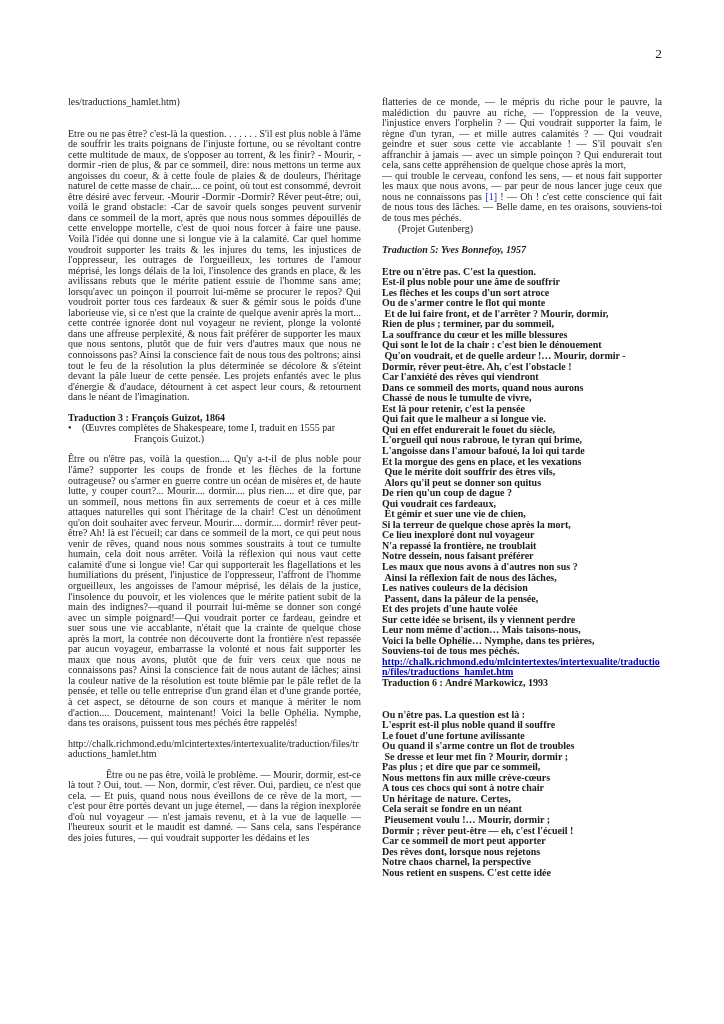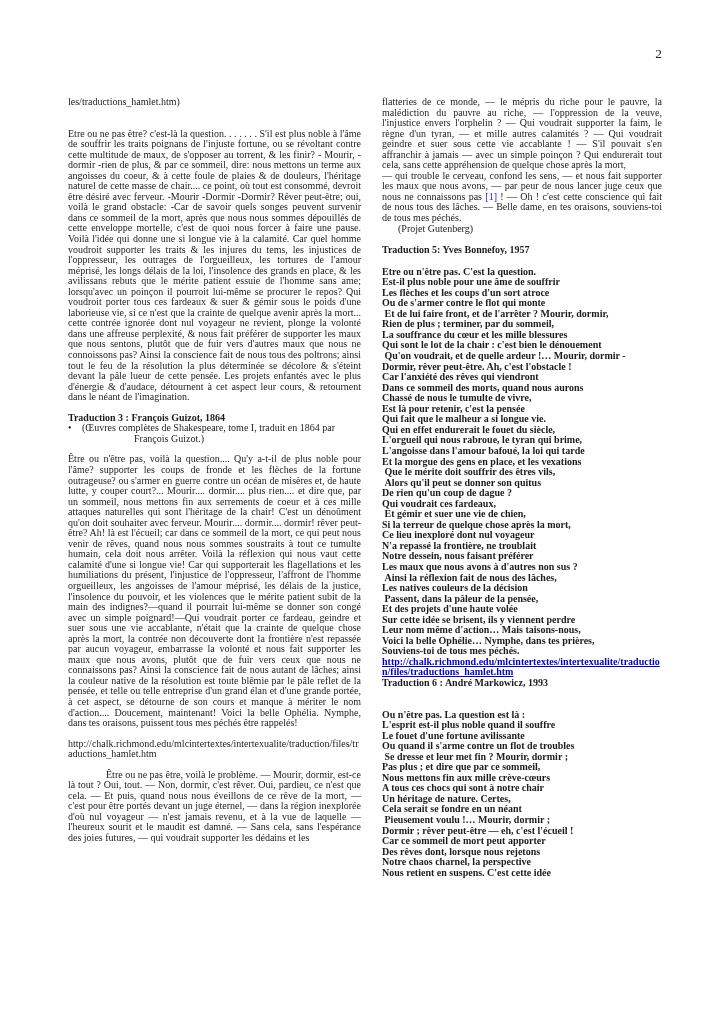--- a/index.html
+++ b/index.html
@@ -73,21 +73,21 @@
   }
   .credit-line { margin: 0 0 11px 16px; }
 
   .poem { margin: 0; white-space: pre-wrap; font-weight: bold; }
   .poem .poem-line { min-height: 10.55px; }
   .poem-title {
     text-align: center;
     text-indent: 55px;
     margin: 0;
   }
-  .heading-solo { margin: 0 0 11px 0; }
+  .heading-solo { margin: 0 0 11px 0; font-style: italic; }
   .heading-before-poem { margin: 0 0 21px 0; }
 </style>
 </head>
 <body>
 
 <div class="page">
 
   <div class="page-number">2</div>
 
   <div class="columns">
@@ -96,21 +96,21 @@
 
       <div class="plain-line">les/traductions_hamlet.htm)</div>
 
 
       <p class="prose">Etre ou ne pas être? c'est-là la question. . . . . . . S'il est plus noble à l'âme de souffrir les traits poignans de l'injuste fortune, ou se révoltant contre cette multitude de maux, de s'opposer au torrent, &amp; les finir? - Mourir, -dormir -rien de plus, &amp; par ce sommeil, dire: nous mettons un terme aux angoisses du coeur, &amp; à cette foule de plaies &amp; de douleurs, l'héritage naturel de cette masse de chair.... ce point, où tout est consommé, devroit être désiré avec ferveur. -Mourir -Dormir -Dormir? Rêver peut-être; oui, voilà le grand obstacle: -Car de savoir quels songes peuvent survenir dans ce sommeil de la mort, après que nous nous sommes dépouillés de cette enveloppe mortelle, c'est de quoi nous forcer à faire une pause. Voilà l'idée qui donne une si longue vie à la calamité. Car quel homme voudroit supporter les traits &amp; les injures du tems, les injustices de l'oppresseur, les outrages de l'orgueilleux, les tortures de l'amour méprisé, les longs délais de la loi, l'insolence des grands en place, &amp; les avilissans rebuts que le mérite patient essuie de l'homme sans ame; lorsqu'avec un poinçon il pourroit lui-même se procurer le repos? Qui voudroit porter tous ces fardeaux &amp; suer &amp; gémir sous le poids d'une laborieuse vie, si ce n'est que la crainte de quelque avenir après la mort... cette contrée ignorée dont nul voyageur ne revient, plonge la volonté dans une affreuse perplexité, &amp; nous fait préférer de supporter les maux que nous sentons, plutôt que de fuir vers d'autres maux que nous ne connoissons pas? Ainsi la conscience fait de nous tous des poltrons; ainsi tout le feu de la résolution la plus déterminée se décolore &amp; s'éteint devant la pâle lueur de cette pensée. Les projets enfantés avec le plus d'énergie &amp; d'audace, détournent à cet aspect leur cours, &amp; retournent dans le néant de l'imagination.</p>
 
       <div class="heading">Traduction 3 : François Guizot, 1864</div>
 
       <div class="bullet-item">
         <span class="bullet-marker">•</span>
-        <span class="bullet-text">(Œuvres complètes de Shakespeare, tome I, traduit en 1864 par François Guizot.)</span>
+        <span class="bullet-text">(Œuvres complètes de Shakespeare, tome I, traduit en 1555 par François Guizot.)</span>
       </div>
 
       <p class="prose">Être ou n'être pas, voilà la question.... Qu'y a-t-il de plus noble pour l'âme? supporter les coups de fronde et les flèches de la fortune outrageuse? ou s'armer en guerre contre un océan de misères et, de haute lutte, y couper court?... Mourir.... dormir.... plus rien.... et dire que, par un sommeil, nous mettons fin aux serrements de coeur et à ces mille attaques naturelles qui sont l'héritage de la chair! C'est un dénoûment qu'on doit souhaiter avec ferveur. Mourir.... dormir.... dormir! rêver peut-être? Ah! là est l'écueil; car dans ce sommeil de la mort, ce qui peut nous venir de rêves, quand nous nous sommes soustraits à tout ce tumulte humain, cela doit nous arrêter. Voilà la réflexion qui nous vaut cette calamité d'une si longue vie! Car qui supporterait les flagellations et les humiliations du présent, l'injustice de l'oppresseur, l'affront de l'homme orgueilleux, les angoisses de l'amour méprisé, les délais de la justice, l'insolence du pouvoir, et les violences que le mérite patient subit de la main des indignes?—quand il pourrait lui-même se donner son congé avec un simple poignard!—Qui voudrait porter ce fardeau, geindre et suer sous une vie accablante, n'était que la crainte de quelque chose après la mort, la contrée non découverte dont la frontière n'est repassée par aucun voyageur, embarrasse la volonté et nous fait supporter les maux que nous avons, plutôt que de fuir vers ceux que nous ne connaissons pas? Ainsi la conscience fait de nous autant de lâches; ainsi la couleur native de la résolution est toute blêmie par le pâle reflet de la pensée, et telle ou telle entreprise d'un grand élan et d'une grande portée, à cet aspect, se détourne de son cours et manque à mériter le nom d'action.... Doucement, maintenant! Voici la belle Ophélia. Nymphe, dans tes oraisons, puissent tous mes péchés être rappelés!</p>
 
 
       <div class="url-plain">http://chalk.richmond.edu/mlcintertextes/intertexualite/traduction/files/traductions_hamlet.htm</div>
 
       <p class="prose indent-first">Être ou ne pas être, voilà le problème. — Mourir, dormir, est-ce là tout ? Oui, tout. — Non, dormir, c'est rêver. Oui, pardieu, ce n'est que cela. — Et puis, quand nous nous éveillons de ce rêve de la mort, — c'est pour être portés devant un juge éternel, — dans la région inexplorée d'où nul voyageur — n'est jamais revenu, et à la vue de laquelle — l'heureux sourit et le maudit est damné. — Sans cela, sans l'espérance des joies futures, — qui voudrait supporter les dédains et les</p>
 
     </div>

